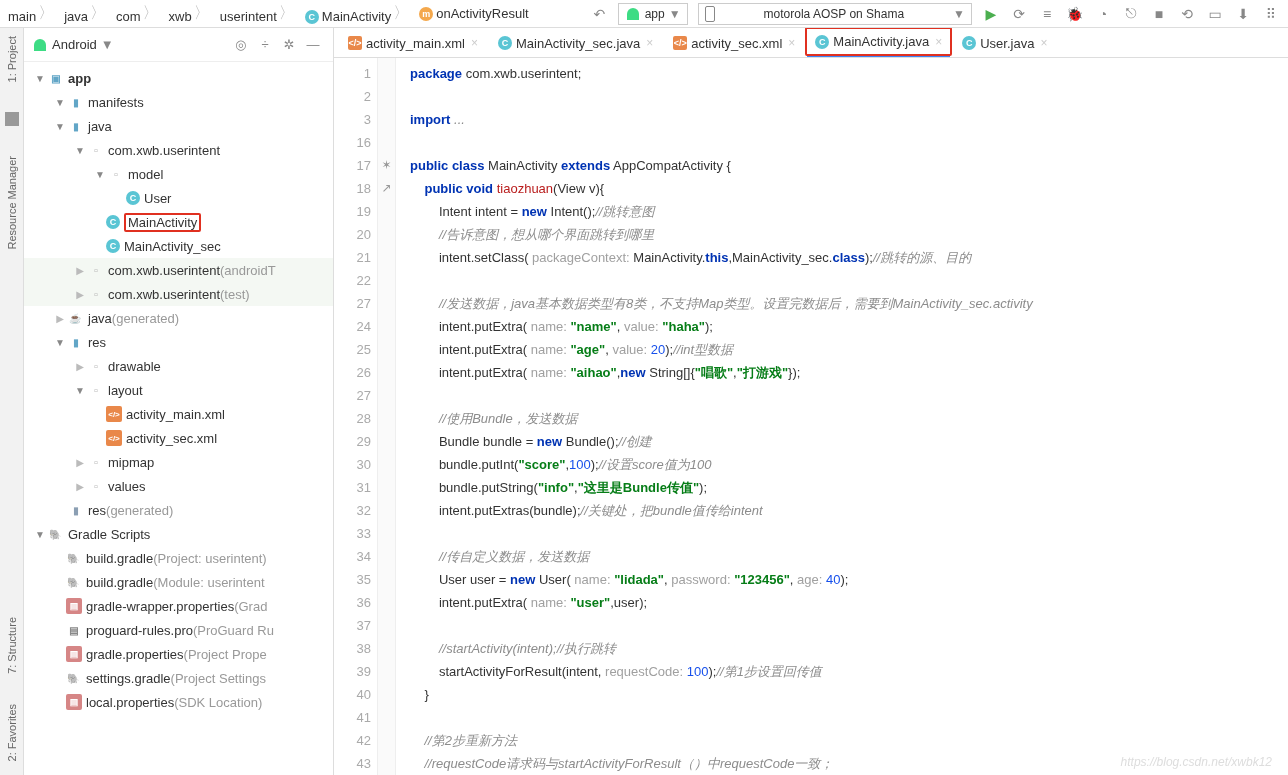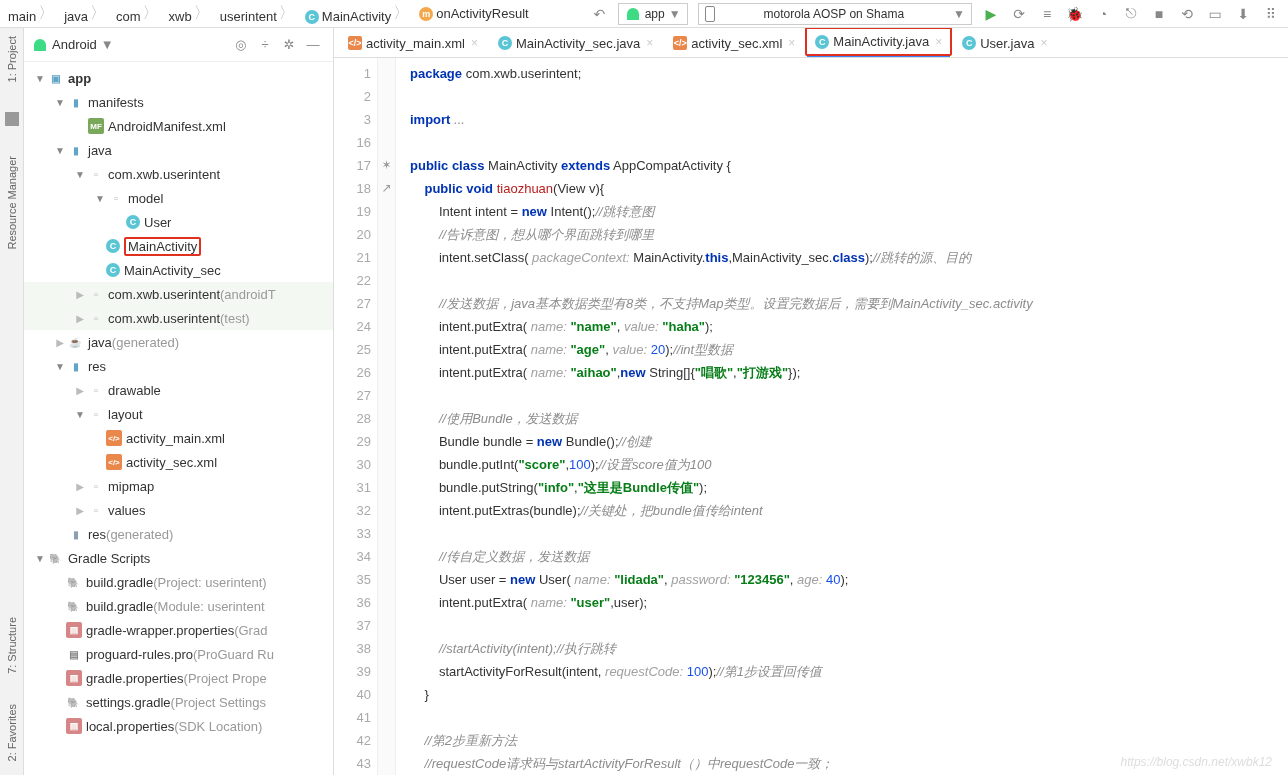--- a/index.html
+++ b/index.html
@@ -55,21 +55,21 @@
 
 .code-area { flex:1; display:flex; font-family:"Jetbrains Mono","Consolas",monospace; font-size:13px; line-height:23px; overflow:hidden;}
 .gutter { width:44px; background:#fff; border-right:1px solid #eee; text-align:right; padding:4px 6px 0 0; color:#aaa;}
 .gut-ic { width:18px; background:#fafafa; border-right:1px solid #eee; padding-top:4px;}
 .gut-ic .a { height:23px; display:flex; align-items:center; justify-content:center; font-size:12px; color:#999;}
 .code { flex:1; padding:4px 0 16px 14px; white-space:pre; overflow:auto;}
 .kw { color:#0033b3; font-weight:bold; }
 .str { color:#067d17; font-weight:bold; }
 .num { color:#1750eb; }
 .cmt { color:#8c8c8c; font-style:italic; }
-.hint { color:#a0a0a0; font-style:italic;}
+.hint { color:#a0a0a0; }
 .fn { color:#b91c1c; }
 .typ { color:#333; }
 .bold { font-weight:bold;}
 .watermark { position:absolute; right:16px; bottom:6px; color:#ddd; font-size:12px; font-style:italic;}
 
 .android-bot { width:16px; height:16px; display:inline-block; position:relative;}
 .android-bot::before { content:""; position:absolute; top:2px; left:2px; width:12px; height:6px; border-radius:6px 6px 0 0; background:#3ddc84;}
 .android-bot::after { content:""; position:absolute; top:8px; left:2px; width:12px; height:6px; background:#3ddc84;}
 </style>
 </head>
@@ -164,24 +164,20 @@
     <div class="tree">
       <div class="node" style="padding-left:8px;">
           <span class="arrow">▼</span>
           <span class="nicon ni-folder">▣</span>
           <b>app</b>
         </div>
       <div class="node" style="padding-left:28px;">
           <span class="arrow">▼</span>
           <span class="nicon ni-folder">▮</span>
           <span>manifests</span>
-        </div>
-      <div class="node" style="padding-left:64px;">
-          <span class="nicon ni-mf">MF</span>
-          <span>AndroidManifest.xml</span>
         </div>
       <div class="node" style="padding-left:28px;">
           <span class="arrow">▼</span>
           <span class="nicon ni-folder">▮</span>
           <span>java</span>
         </div>
       <div class="node" style="padding-left:48px;">
           <span class="arrow">▼</span>
           <span class="nicon ni-pkg">▫</span>
           <span>com.xwb.userintent</span>

